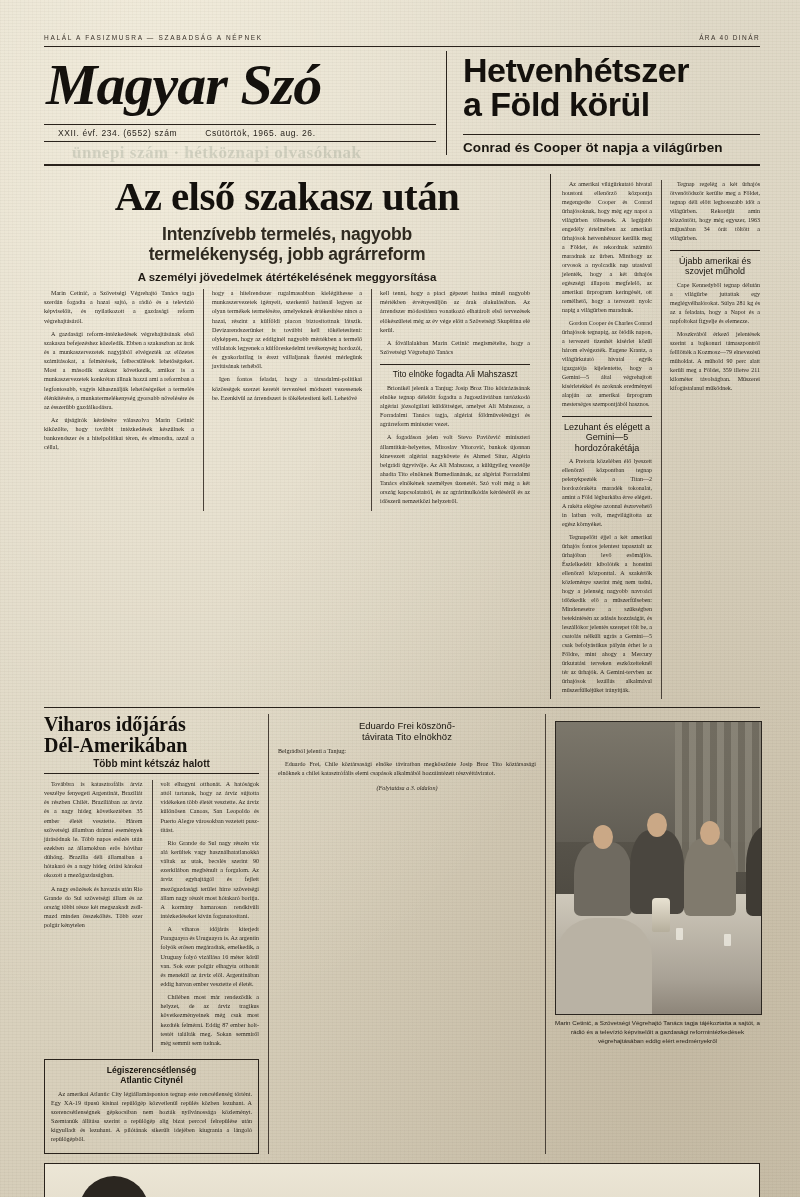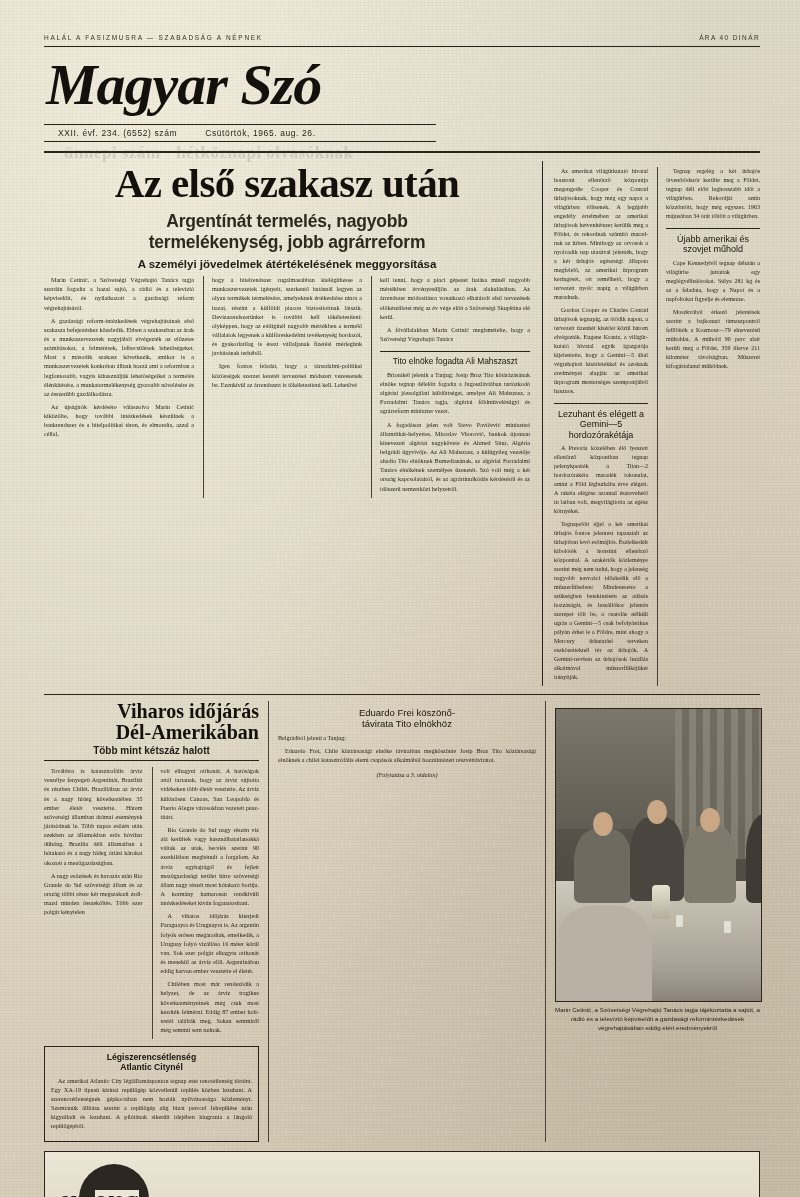--- a/index.html
+++ b/index.html
@@ -60,21 +60,21 @@
   }
   .ghost{
     position:absolute;left:2px;top:30px;
     font-family:"Liberation Serif", serif;
     font-size:19px;font-weight:bold;
     color:rgba(60,90,120,.20);
     letter-spacing:.5px;
     white-space:nowrap;
     pointer-events:none;
   }
-  .ghost2{top:92px;left:20px;color:rgba(70,95,80,.18);font-size:17px;}
+  .ghost2{top:92px;left:28px;color:rgba(70,95,80,.18);font-size:17px;}
   .issuebar{
     margin-top:12px;
     border-top:1px solid #2a231c;
     border-bottom:1px solid #2a231c;
     padding:3px 0 3px 0;
     display:flex;
     font-family:"Liberation Sans", sans-serif;
     font-size:8.5px;letter-spacing:.6px;
     color:#241f19;
   }
@@ -100,21 +100,21 @@
     color:#19150f;
     letter-spacing:.1px;
   }
 
   
   .band{
     display:flex;margin-top:9px;
     border-top:2px solid #2a231c;
     padding-top:8px;
   }
-  .band-left{width:486px;padding-right:12px;border-right:1px solid #2a231c;}
+  .band-left{width:486px;padding-right:20px;border-right:1px solid #2a231c;}
   .band-right{flex:1;padding-left:11px;}
   .mainhed{
     font-family:"Liberation Serif", serif;
     font-weight:bold;
     font-size:41px;line-height:1.02;
     letter-spacing:-.6px;
     color:#14110d;
     text-align:center;
     margin:2px 0 6px 0;
   }
@@ -164,21 +164,21 @@
   .rail .secthead{font-size:9px;}
 
   
   .lower{display:flex;margin-top:8px;border-top:1px solid #2a231c;padding-top:6px;}
   .lower-left{width:215px;padding-right:9px;}
   .lower-mid{width:258px;padding:0 9px;border-left:1px solid #4a4138;border-right:1px solid #4a4138;}
   .lower-right{flex:1;padding-left:9px;}
   .bighed2{
     font-family:"Liberation Serif", serif;
     font-weight:bold;font-size:20px;line-height:1.05;
-    color:#14110d;margin:0 0 2px 0;text-align:right;
+    color:#14110d;margin:0 0 2px 0;
   }
   .bighed2 .l2{display:block;}
   .bighed2sub{
     font-family:"Liberation Sans", sans-serif;
     font-weight:bold;font-size:10px;text-align:center;
     border-bottom:1px solid #2a231c;padding-bottom:4px;margin-bottom:5px;color:#201b15;
   }
   .boxed{
     border:1px solid #2a231c;padding:5px 6px;margin-top:7px;
   }
@@ -256,27 +256,34 @@
 
   <div class="masthead">
     <div class="mast-left">
       <div class="ghost ghost2">ünnepi szám · hétköznapi olvasóknak</div>
       <div class="logo">Magyar Szó</div>
       <div class="issuebar">
         <span>XXII. évf. 234. (6552) szám</span>
         <span>Csütörtök, 1965. aug. 26.</span>
       </div>
     </div>
+    <div class="mast-right">
+      <div class="hed-big">
+        <span>Hetvenhétszer</span>
+        <span class="l2">a Föld körül</span>
+      </div>
+      <div class="hed-sub">Conrad és Cooper öt napja a világűrben</div>
+    </div>
   </div>
 
   <div class="band">
     <div class="band-left">
       <div class="mainhed">Az első szakasz után</div>
       <div class="subhed">
-        <span>Argentínát termelés, nagyobb</span><br>
+        <span>Intenzívebb termelés, nagyobb</span><br>
         <span>termelékenység, jobb agrárreform</span>
       </div>
       <div class="subhed2">A személyi jövedelmek átértékelésének meggyorsítása</div>
 
       <div class="cols">
         <div class="col">
           <p class="body ind">Marin Cetinić, a Szövetségi Végrehajtó Tanács tagja szerdán fogadta a hazai sajtó, a rádió és a televízió képviselőit, és nyilatkozott a gazdasági reform végrehajtásáról.</p>
           <p class="body ind">A gazdasági reform-intézkedések végrehajtásának első szakasza befejezéshez közeledik. Ebben a szakaszban az árak és a munkaszervezetek nagyjából elvégezték az előzetes számításokat, a felmérések, felbecsülések lehetőségeket. Most a második szakasz következik, amikor is a munkaszervezetek konkrétan állnak hozzá ami a reformban a legfontosabb, vagyis kihasználják lehetőségeiket a termelés élénkítésére, a munkatermelékenység gyorsabb növelésére és az ésszerűbb gazdálkodásra.</p>
           <p class="body ind">Az újságírók kérdésére válaszolva Marin Cetinić kiközölte, hogy további intézkedések készülnek a bankrendszer és a hitelpolitikai téren, és elmondta, azzal a céllal,</p>
         </div>

